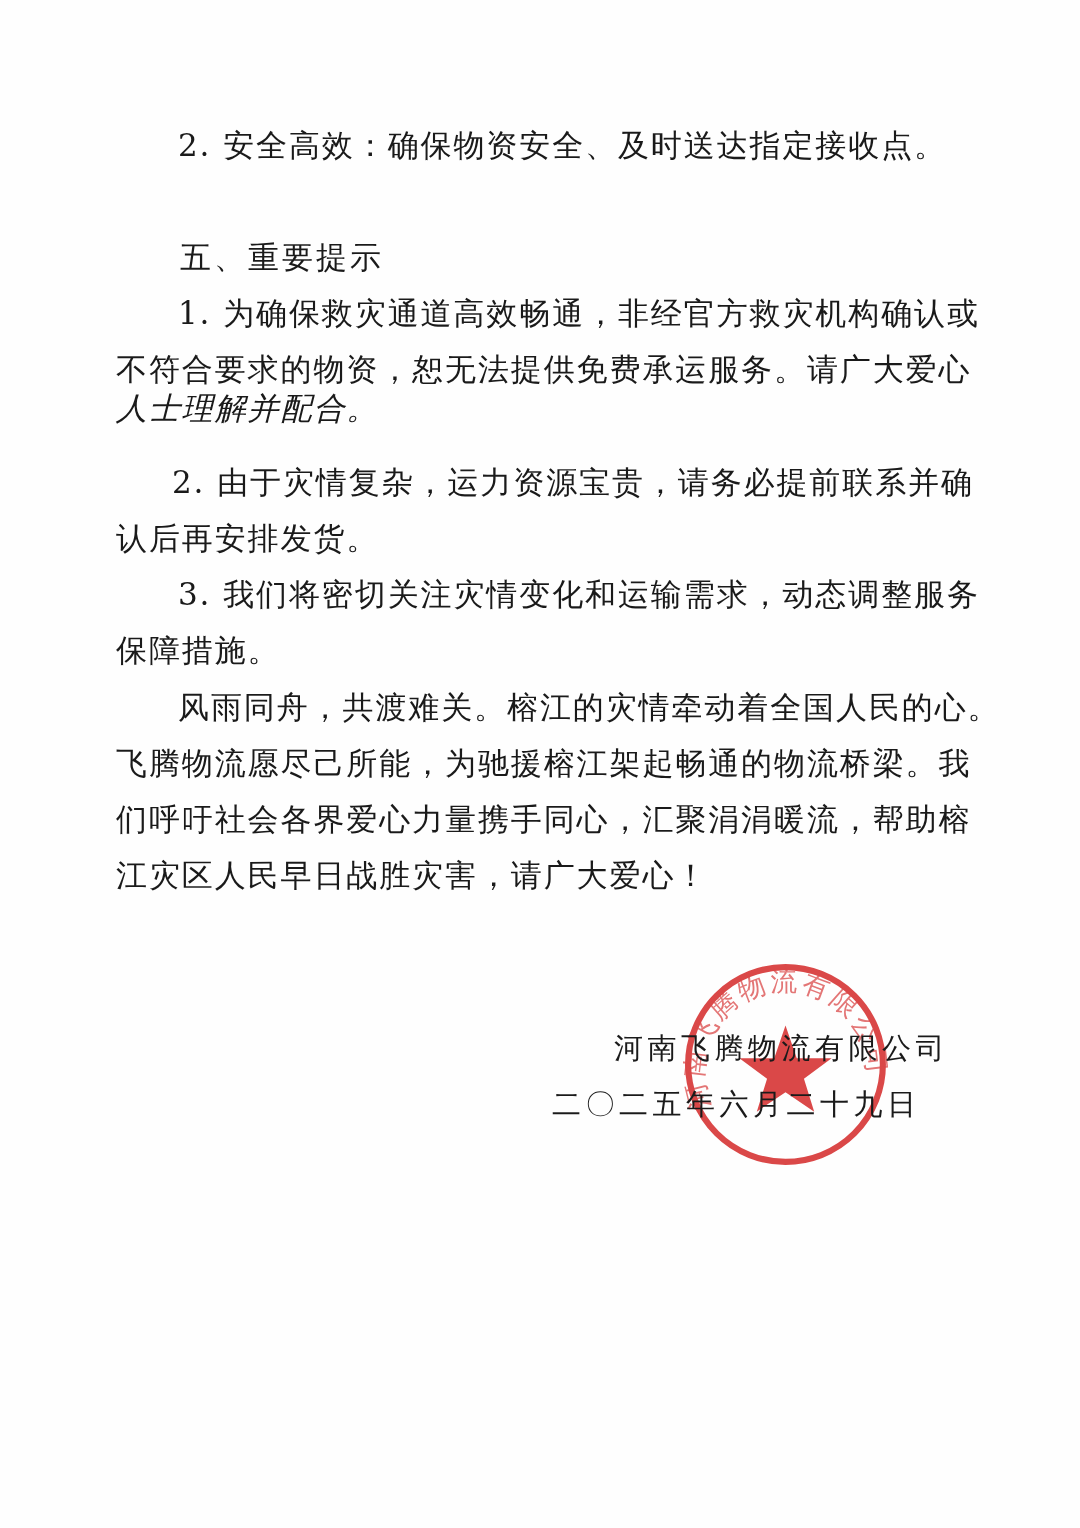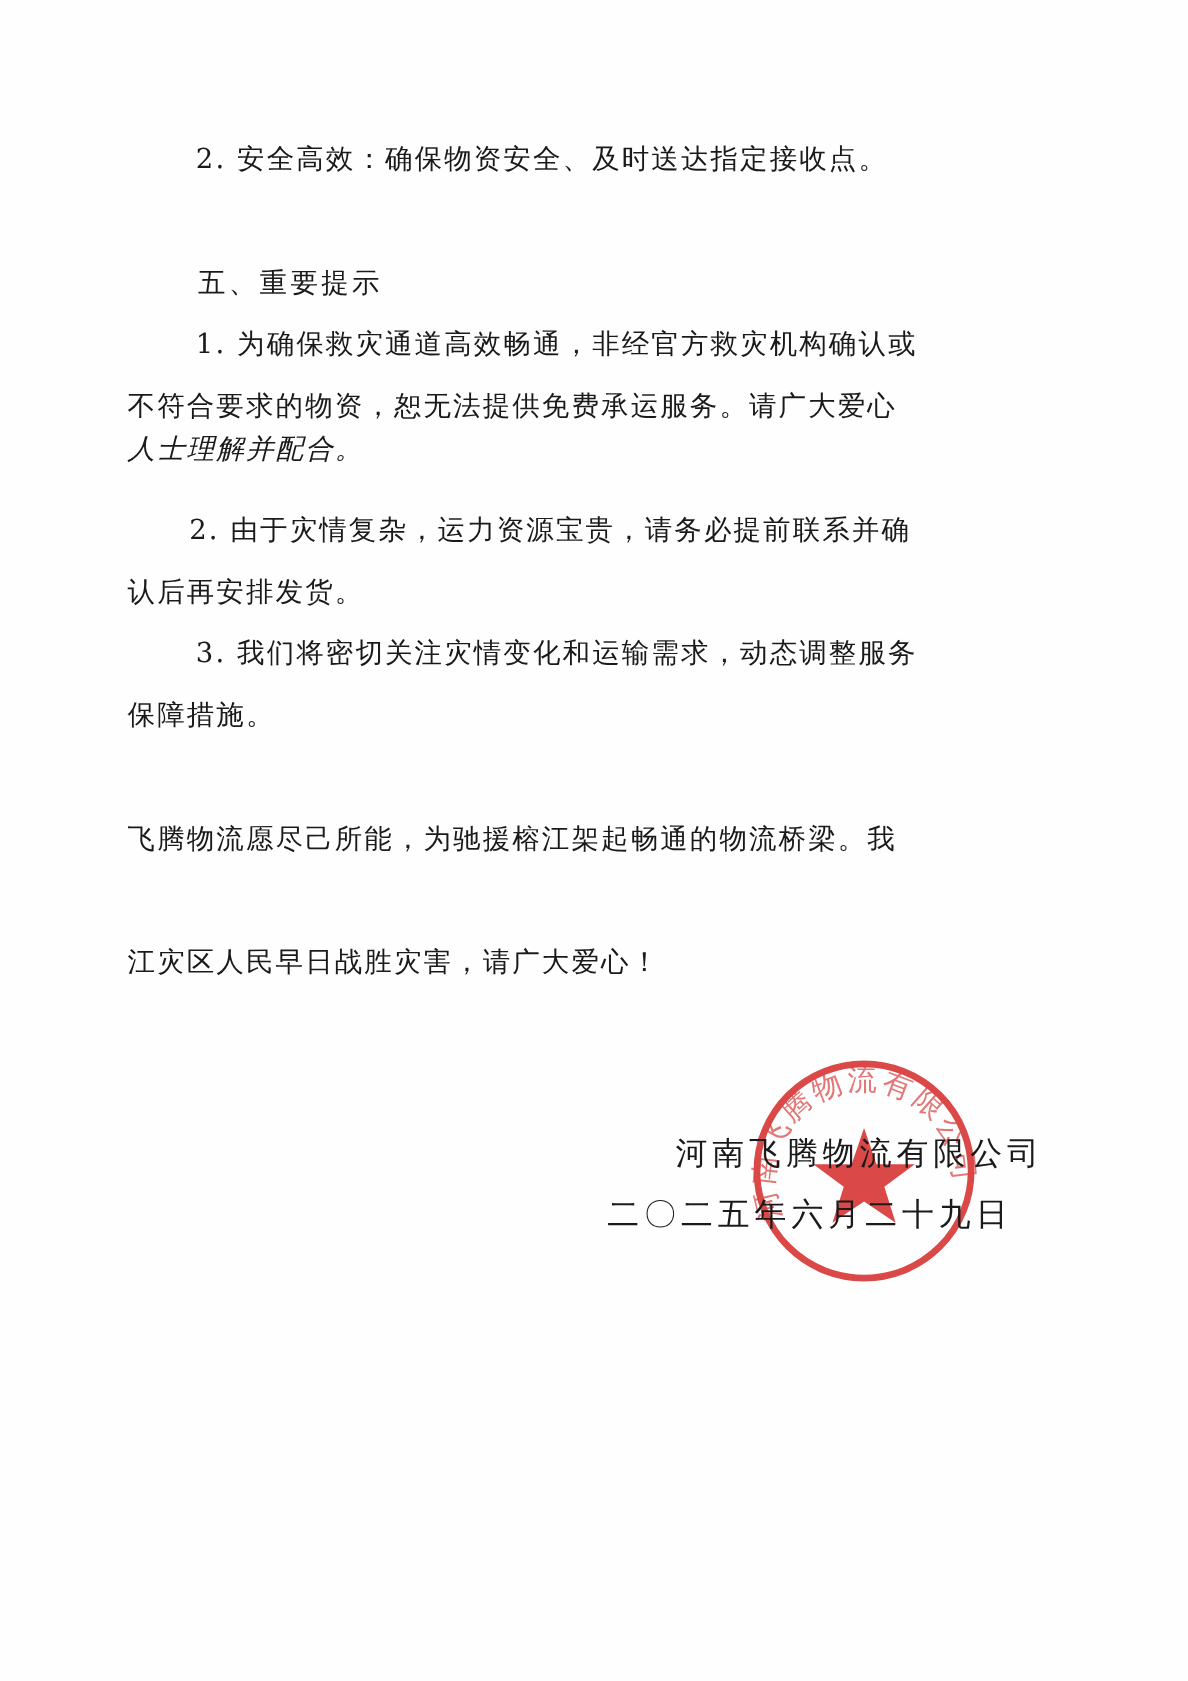--- a/index.html
+++ b/index.html
@@ -1,19 +1,19 @@
 <!DOCTYPE html>
 <html><head>
 <meta charset="utf-8">
 <style>
   html, body { margin: 0; padding: 0; background: #ffffff; }
   body { width: 1080px; height: 1528px; position: relative; overflow: hidden;
          font-family: "DejaVu Serif", "Liberation Serif", serif; color: #1a1a1a; }
   .page { position: absolute; left: 0; top: 0; width: 1080px; height: 1528px; background: #fefefe; }
-  .line { position: absolute; font-size: 25px; line-height: 40px; white-space: nowrap; letter-spacing: 1.9px; }
+  .line { position: absolute; font-size: 31px; line-height: 40px; white-space: nowrap; letter-spacing: 1.9px; }
   .heading { letter-spacing: 3px; }
   .sig { position: absolute; font-size: 29px; line-height: 40px; white-space: nowrap; letter-spacing: 4.5px; z-index: 2; }
   .seal { position: absolute; left: 683px; top: 962px; width: 205px; height: 205px; z-index: 1; opacity: 0.88; }
 </style>
 </head>
 <body>
 
 <div class="page">
 
   <div class="line" style="left:178px; top:125px;">2. 安全高效：确保物资安全、及时送达指定接收点。</div>
@@ -23,21 +23,23 @@
   <div class="line" style="left:178px; top:293px;">1. 为确保救灾通道高效畅通，非经官方救灾机构确认或</div>
   <div class="line" style="left:116px; top:349px;">不符合要求的物资，恕无法提供免费承运服务。请广大爱心</div>
   <div class="line" style="left:116px; top:388px;font-style:italic;">人士理解并配合。</div>
 
   <div class="line" style="left:172px; top:462px;">2. 由于灾情复杂，运力资源宝贵，请务必提前联系并确</div>
   <div class="line" style="left:116px; top:518px;">认后再安排发货。</div>
 
   <div class="line" style="left:178px; top:574px;">3. 我们将密切关注灾情变化和运输需求，动态调整服务</div>
   <div class="line" style="left:116px; top:630px;">保障措施。</div>
 
+  <div class="line" style="left:178px; top:687px;">风雨同舟，共渡难关。榕江的灾情牵动着全国人民的心。</div>
   <div class="line" style="left:116px; top:743px;">飞腾物流愿尽己所能，为驰援榕江架起畅通的物流桥梁。我</div>
+  <div class="line" style="left:116px; top:799px;">们呼吁社会各界爱心力量携手同心，汇聚涓涓暖流，帮助榕</div>
   <div class="line" style="left:116px; top:855px;">江灾区人民早日战胜灾害，请广大爱心！</div>
 
   <svg class="seal" viewBox="0 0 200 200">
     <defs>
       <path id="sealArc" d="M 32 150 A 80 80 0 1 1 168 150" fill="none"></path>
     </defs>
     <circle cx="100" cy="100" r="95" fill="none" stroke="#d62f2f" stroke-width="6"></circle>
     <text font-size="26" fill="#d62f2f" opacity="0.75" font-family="DejaVu Sans, sans-serif" letter-spacing="3">
       <textPath href="#sealArc" startOffset="3%">河南飞腾物流有限公司</textPath>
     </text>

